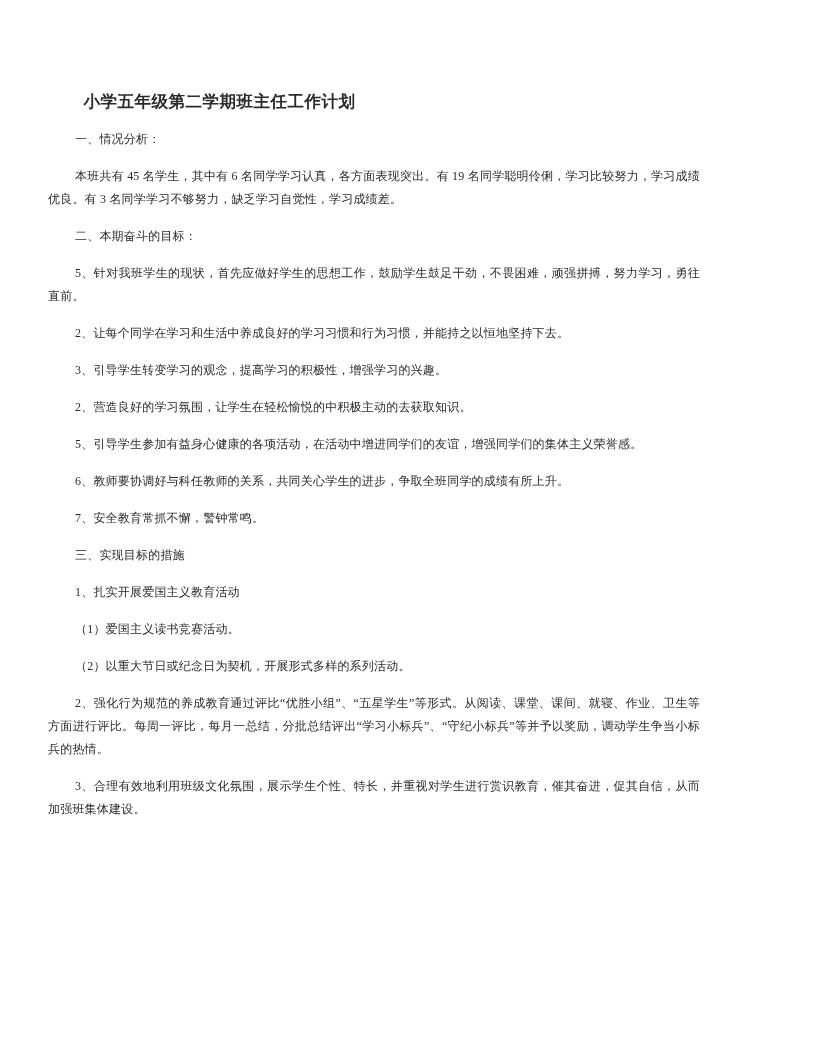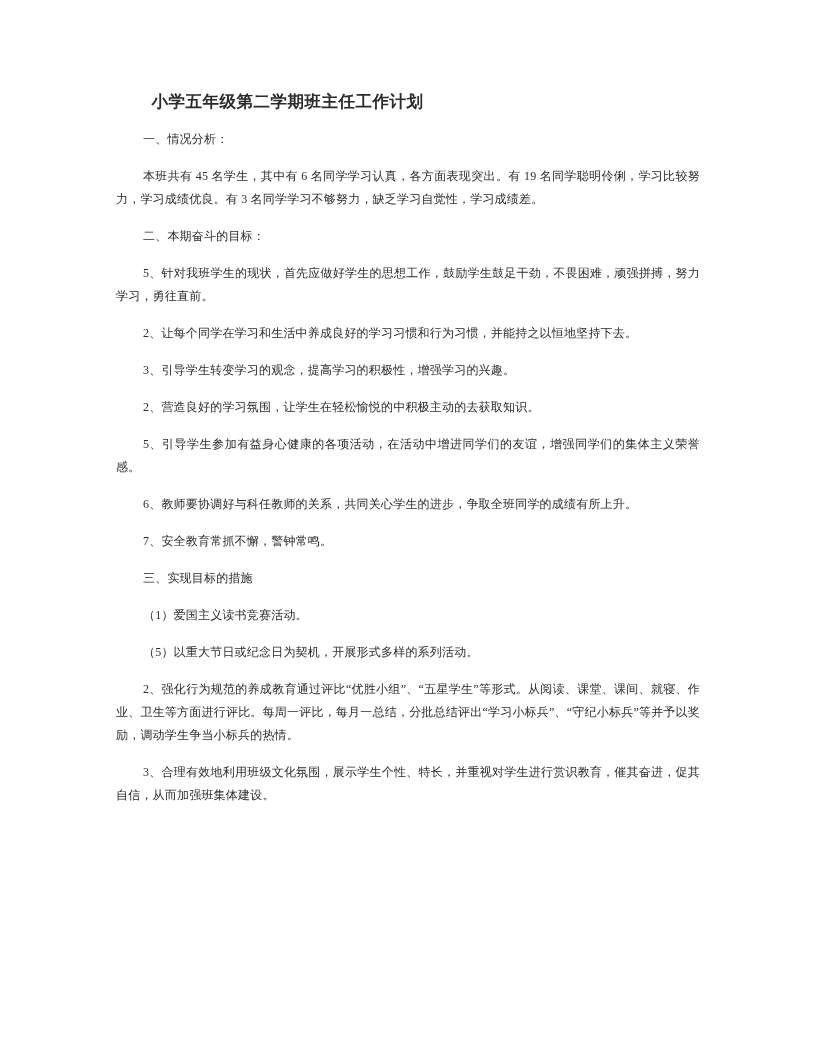--- a/index.html
+++ b/index.html
@@ -11,21 +11,21 @@
       width: 816px;
       height: 1056px;
       overflow: hidden;
       font-family: "Liberation Serif", "DejaVu Serif", serif;
       color: #2b2b2b;
     }
     .page {
       box-sizing: border-box;
       width: 816px;
       height: 907px;
-      padding: 90px 116px 0 116px;
+      padding: 90px 116px 0 48px;
       background: #ffffff;
     }
     .doc-title {
       font-size: 16.5px;
       font-weight: bold;
       line-height: 23px;
       margin: 0 0 15px 0;
       text-indent: 2.15em;
       letter-spacing: 0.5px;
     }
@@ -50,17 +50,18 @@
   <p class="para">二、本期奋斗的目标：</p>
   <p class="para">5、针对我班学生的现状，首先应做好学生的思想工作，鼓励学生鼓足干劲，不畏困难，顽强拼搏，努力学习，勇往直前。</p>
   <p class="para">2、让每个同学在学习和生活中养成良好的学习习惯和行为习惯，并能持之以恒地坚持下去。</p>
   <p class="para">3、引导学生转变学习的观念，提高学习的积极性，增强学习的兴趣。</p>
   <p class="para">2、营造良好的学习氛围，让学生在轻松愉悦的中积极主动的去获取知识。</p>
   <p class="para">5、引导学生参加有益身心健康的各项活动，在活动中增进同学们的友谊，增强同学们的集体主义荣誉感。</p>
   <p class="para">6、教师要协调好与科任教师的关系，共同关心学生的进步，争取全班同学的成绩有所上升。</p>
   <p class="para">7、安全教育常抓不懈，警钟常鸣。</p>
 
   <p class="para">三、实现目标的措施</p>
+  <p class="para">1、扎实开展爱国主义教育活动</p>
   <p class="para">（1）爱国主义读书竞赛活动。</p>
-  <p class="para">（5）以重大节日或纪念日为契机，开展形式多样的系列活动。</p>
+  <p class="para">（2）以重大节日或纪念日为契机，开展形式多样的系列活动。</p>
   <p class="para">2、强化行为规范的养成教育通过评比“优胜小组”、“五星学生”等形式。从阅读、课堂、课间、就寝、作业、卫生等方面进行评比。每周一评比，每月一总结，分批总结评出“学习小标兵”、“守纪小标兵”等并予以奖励，调动学生争当小标兵的热情。</p>
   <p class="para">3、合理有效地利用班级文化氛围，展示学生个性、特长，并重视对学生进行赏识教育，催其奋进，促其自信，从而加强班集体建设。</p>
 </div>
 
 </body></html>

